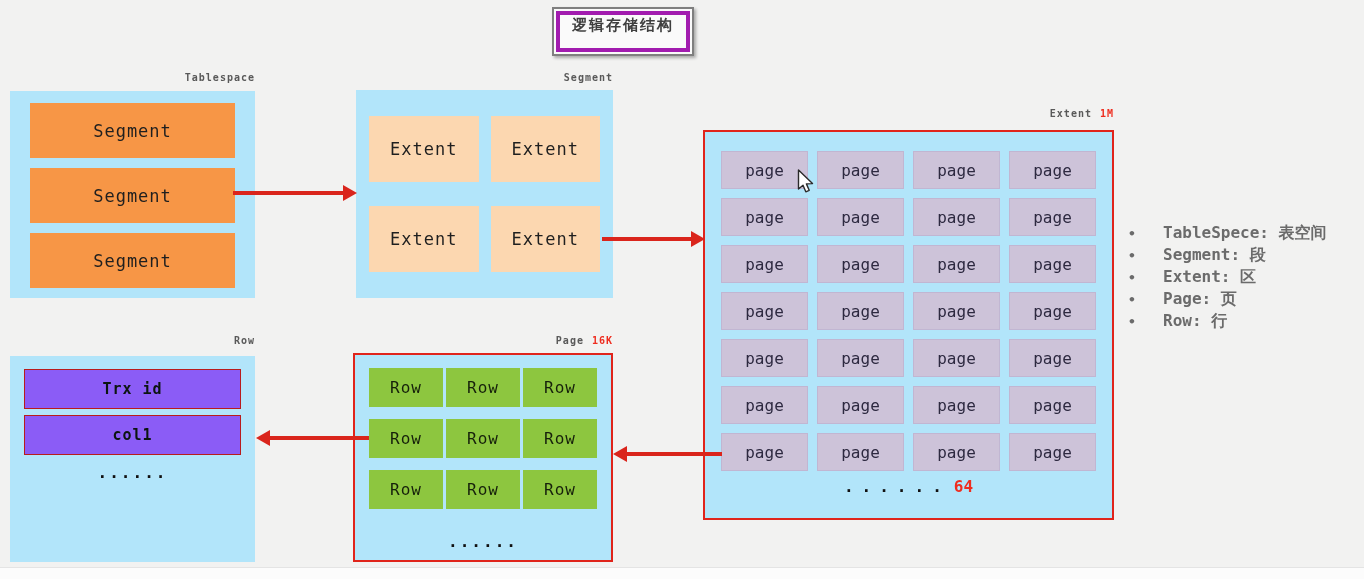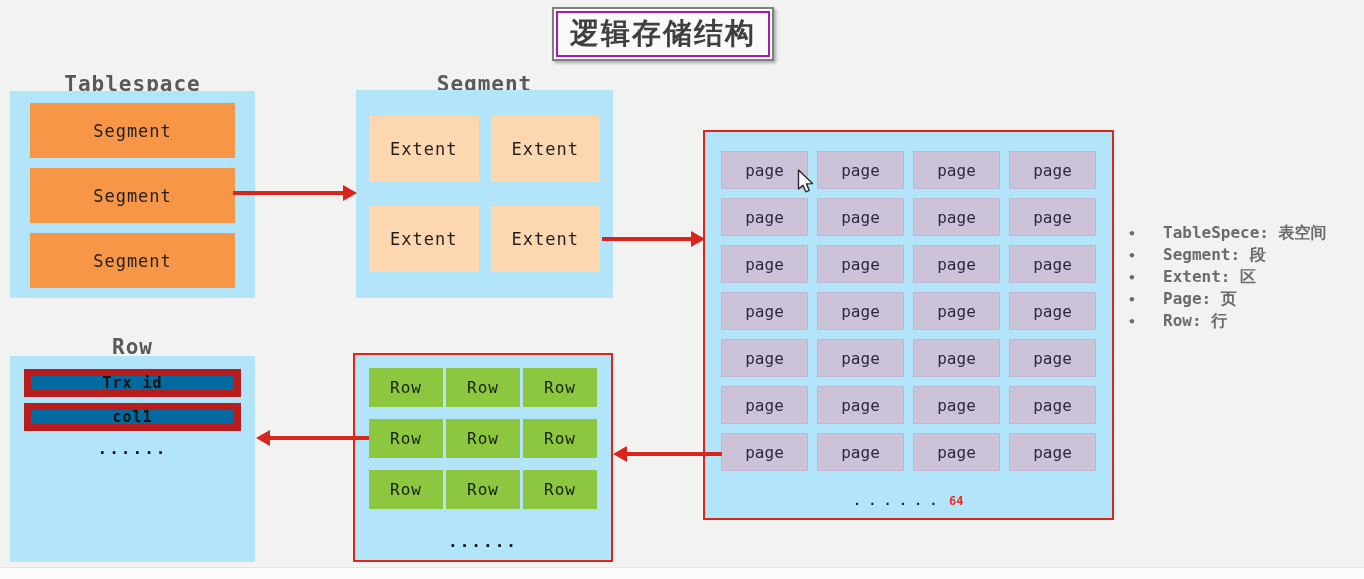--- a/index.html
+++ b/index.html
@@ -7,28 +7,28 @@
     position:relative; width:1364px; height:579px; background:#f2f2f1;
     overflow:hidden; font-family:"DejaVu Sans Mono","Liberation Mono",monospace;
   }
 
   
   .title-outer {
     position:absolute; left:552px; top:7px; background:#fafafa;
     border:2px solid #7f7f7f; padding:2px; box-shadow:2px 2px 3px rgba(0,0,0,.3);
   }
   .title-inner {
-    border:2px solid #a21caf; padding:1px 12px 1px;
+    border:4px solid #a21caf; padding:1px 12px 13px;
     font-family:"DejaVu Sans","Liberation Sans",sans-serif;
-    font-size:29px; font-weight:bold; color:#3f3f3f; letter-spacing:2px; white-space:nowrap;
+    font-size:15px; font-weight:bold; color:#3f3f3f; letter-spacing:2px; white-space:nowrap;
   }
 
   
   .panel-label {
-    position:absolute; text-align:center; font-weight:bold; font-size:21px;
+    position:absolute; text-align:right; font-weight:bold; font-size:10px;
     color:#595959; letter-spacing:1px; white-space:nowrap;
   }
   .red-text { color:#ee2d1f; margin-left:8px; }
 
   
   .blue-box { position:absolute; background:#b2e5fa; box-sizing:border-box; }
   .red-border { border:2px solid #e0241b; }
 
   
   .ts-box { left:10px; top:91px; width:245px; height:207px; padding:12px 20px; }
@@ -47,32 +47,32 @@
   }
 
   
   .ex-box { left:703px; top:130px; width:411px; height:390px; }
   .page-grid { display:grid; grid-template-columns:repeat(4,1fr); grid-auto-rows:38px; gap:9px; padding:19px 16px 0; }
   .page-cell {
     background:#cdc3d9; border:1px solid #c1b6d2; box-sizing:border-box;
     display:flex; align-items:center; justify-content:center; font-size:16px; color:#2d2940;
   }
   .ex-dots {
-    position:absolute; left:0; right:0; bottom:10px; text-align:center;
-    font-weight:bold; font-size:12px; color:#111;
+    position:absolute; left:0; right:0; bottom:22px; text-align:center;
+    font-weight:bold; font-size:16px; color:#111;
   }
   .dots-wide { letter-spacing:8px; }
   .dots-tight { letter-spacing:2px; }
   .count-red { color:#ee2d1f; font-weight:bold; margin-left:4px; }
 
   
   .row-box { left:10px; top:356px; width:245px; height:206px; padding:13px 14px; display:flex; flex-direction:column; }
   .row-bars { display:flex; flex-direction:column; gap:6px; }
   .row-bar {
-    height:28px; background:#0369a1; border:7px solid #b91c1c; box-sizing:border-box;
+    height:40px; background:#8b5cf6; border:1px solid #b91c1c; box-sizing:border-box;
     display:flex; align-items:center; justify-content:center;
     font-size:15px; font-weight:bold; color:#0b1510; letter-spacing:1px;
   }
   .row-dots { text-align:center; font-weight:bold; font-size:16px; color:#111; margin-top:8px; }
 
   
   .pg-box { left:353px; top:353px; width:260px; height:209px; }
   .rowcell-grid { display:grid; grid-template-columns:repeat(3,1fr); grid-auto-rows:39px; gap:12px 3px; padding:13px 14px 0; }
   .rowcell {
     background:#8dc63f; display:flex; align-items:center; justify-content:center;
@@ -126,20 +126,23 @@
   <div class="blue-box sg-box">
     <div class="sg-grid">
 
     <div class="extent-cell">Extent</div>
         <div class="extent-cell">Extent</div>
         <div class="extent-cell">Extent</div>
         <div class="extent-cell">Extent</div>
       </div>
   </div>
 
+  <div class="panel-label" style="left:703px; top:108px; width:411px;">
+    <span>Extent</span><span class="red-text">1M</span>
+  </div>
   <div class="blue-box red-border ex-box">
     <div class="page-grid">
 
     <div class="page-cell">page</div>
         <div class="page-cell">page</div>
         <div class="page-cell">page</div>
         <div class="page-cell">page</div>
         <div class="page-cell">page</div>
         <div class="page-cell">page</div>
         <div class="page-cell">page</div>
@@ -173,20 +176,23 @@
   <div class="panel-label" style="left:10px; top:335px; width:245px;">Row</div>
   <div class="blue-box row-box">
     <div class="row-bars">
 
     <div class="row-bar">Trx id</div>
         <div class="row-bar">col1</div>
       </div>
     <div class="row-dots dots-tight">......</div>
   </div>
 
+  <div class="panel-label" style="left:353px; top:335px; width:260px;">
+    <span>Page</span><span class="red-text">16K</span>
+  </div>
   <div class="blue-box red-border pg-box">
     <div class="rowcell-grid">
 
     <div class="rowcell">Row</div>
         <div class="rowcell">Row</div>
         <div class="rowcell">Row</div>
         <div class="rowcell">Row</div>
         <div class="rowcell">Row</div>
         <div class="rowcell">Row</div>
         <div class="rowcell">Row</div>

